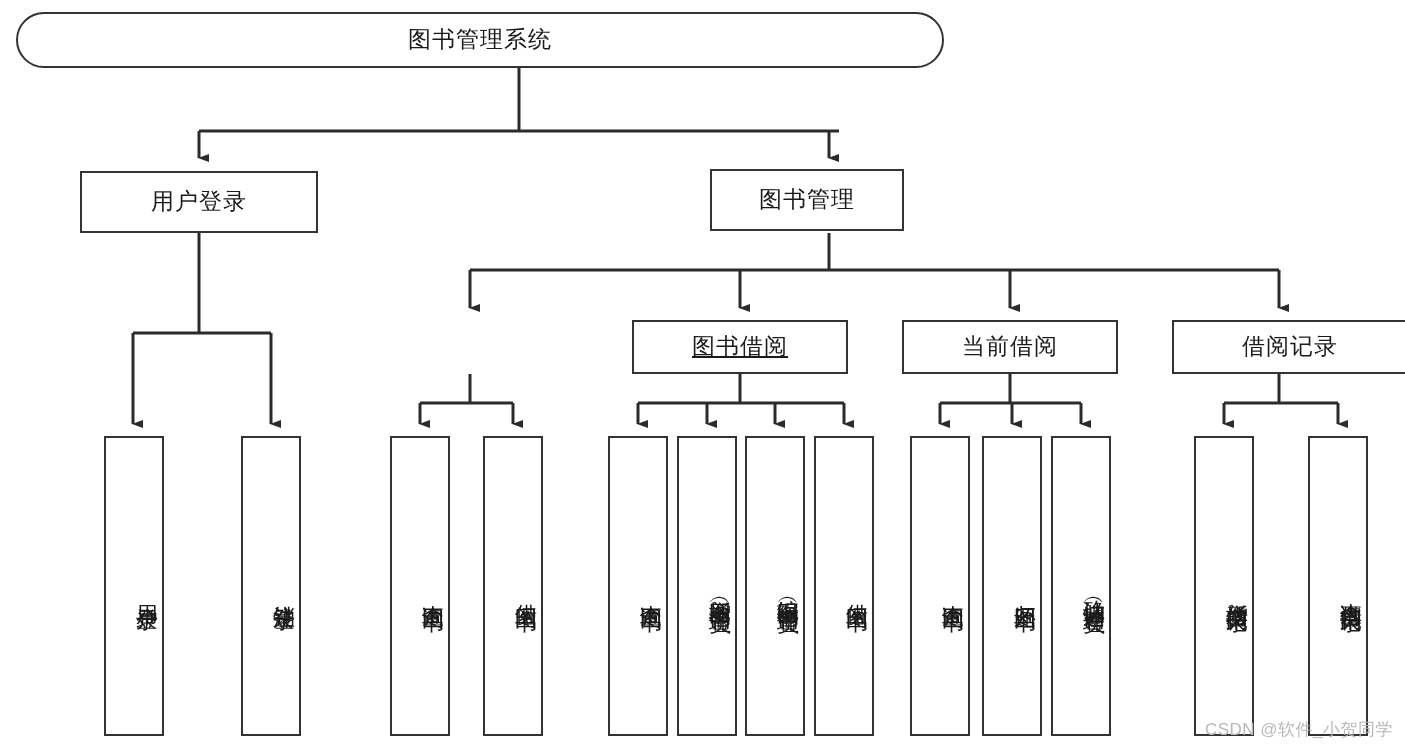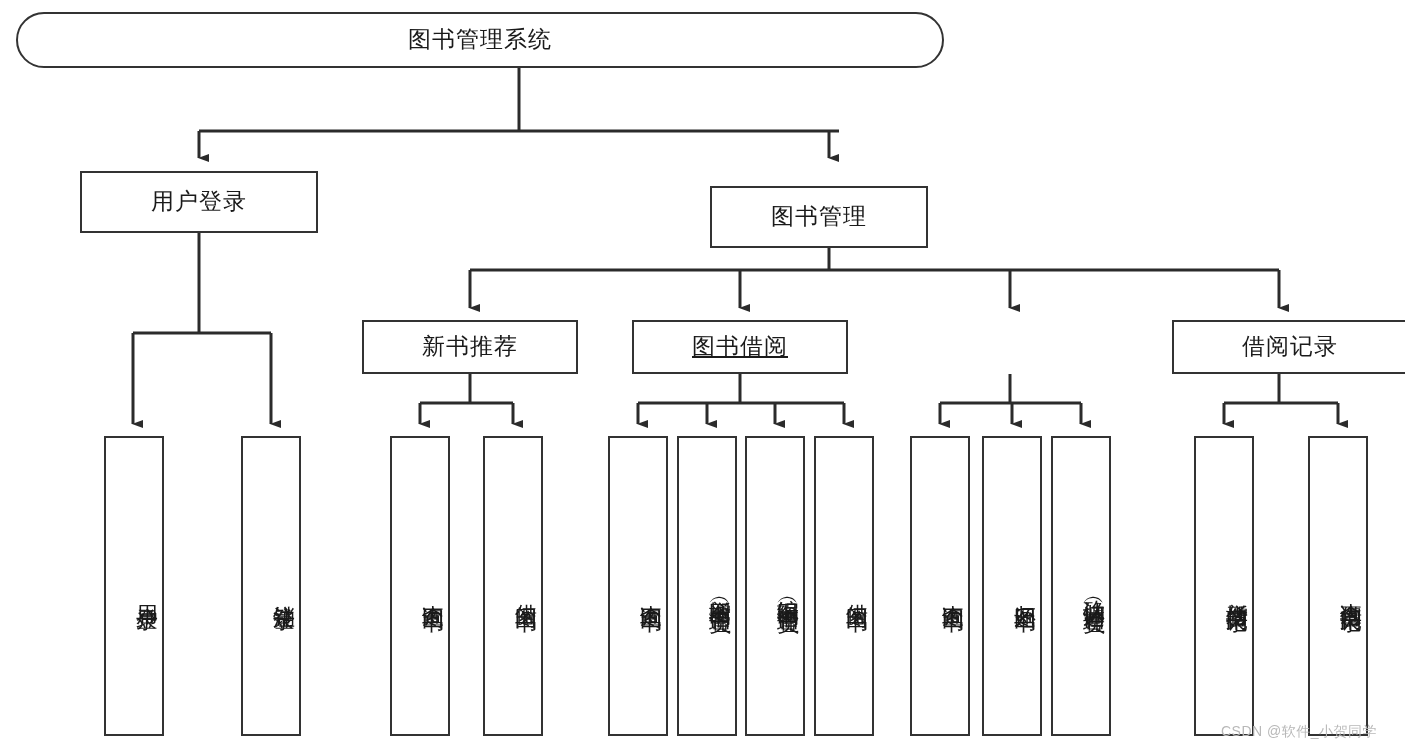--- a/index.html
+++ b/index.html
@@ -54,23 +54,23 @@
   }
   .node.vert .vlabel {
     display: block;
     writing-mode: vertical-rl;
     text-orientation: upright;
     white-space: nowrap;
     text-align: start;
   }
   .watermark {
     position: absolute;
-    right: 28px;
+    right: 12px;
     bottom: 6px;
-    font-size: 14px;
+    font-size: 17px;
     color: #b8b8b8;
     letter-spacing: 0.5px;
     white-space: nowrap;
   }
 </style>
 </head>
 <body>
 
 <div id="canvas">
 
@@ -124,29 +124,29 @@
     </g>
   </svg>
 
   <div class="node horiz root" style="left:16px; top:12px; width:928px; height:56px;border-radius:28px;">
     <span>图书管理系统</span>
   </div>
 
   <div class="node horiz" style="left:80px; top:171px; width:238px; height:62px;">
     <span>用户登录</span>
   </div>
-  <div class="node horiz" style="left:710px; top:186px; width:218px; height:62px;text-align:right;">
+  <div class="node horiz" style="left:710px; top:169px; width:194px; height:62px;text-align:right;">
     <span>图书管理</span>
   </div>
 
-  <div class="node horiz" style="left:362px; top:320px; width:216px; height:54px;">
-    <span>新书推荐</span>
-  </div>
   <div class="node horiz" style="left:632px; top:320px; width:216px; height:54px;text-decoration:underline;">
     <span>图书借阅</span>
+  </div>
+  <div class="node horiz" style="left:902px; top:320px; width:216px; height:54px;">
+    <span>当前借阅</span>
   </div>
   <div class="node horiz" style="left:1172px; top:320px; width:236px; height:54px;">
     <span>借阅记录</span>
   </div>
 
   <div class="node vert" style="left:104px; top:436px; width:60px; height:300px;">
     <span class="vlabel">用户登录</span>
   </div>
   <div class="node vert" style="left:241px; top:436px; width:60px; height:300px;">
     <span class="vlabel">注销登录</span>

